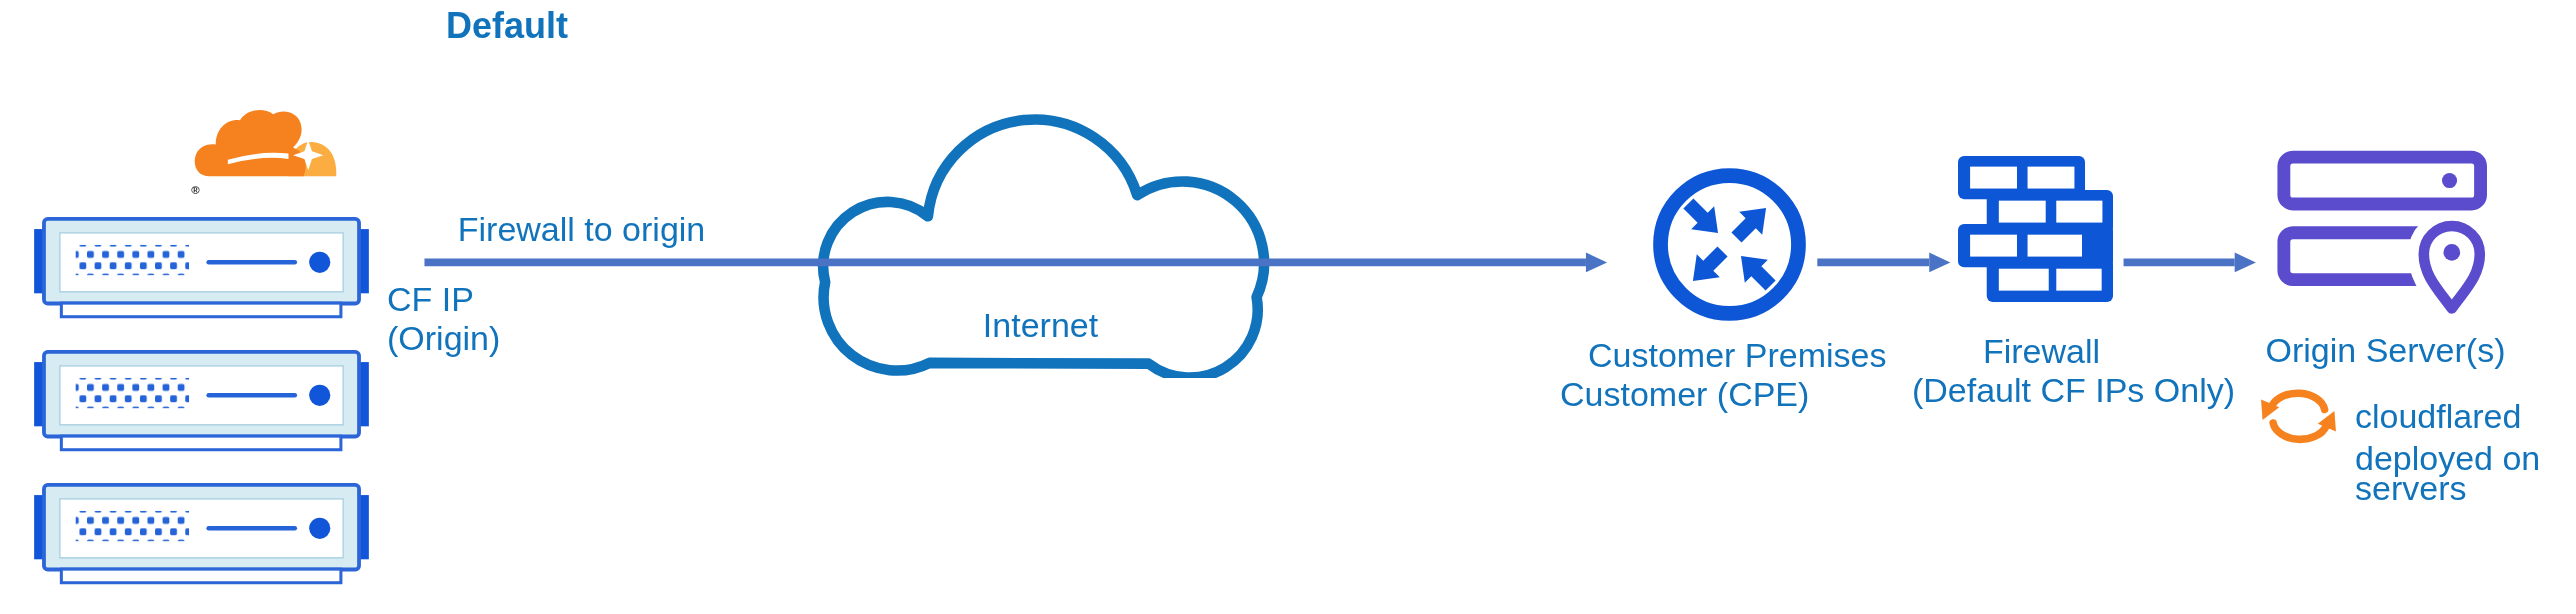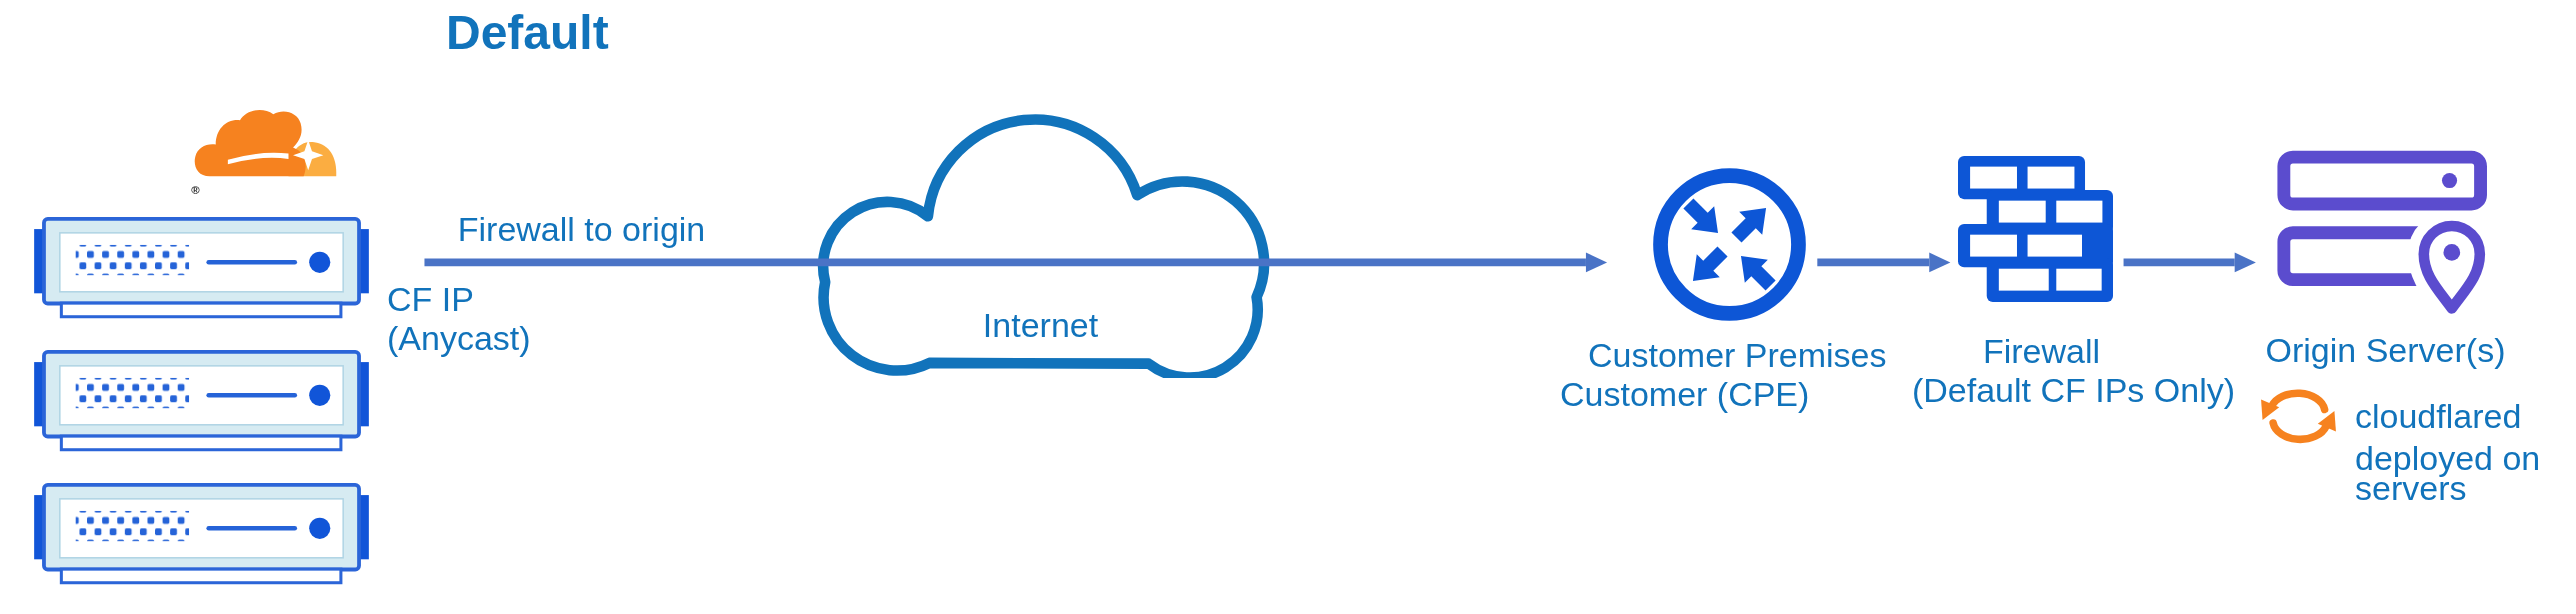--- a/index.html
+++ b/index.html
@@ -1,20 +1,20 @@
 <!DOCTYPE html>
 <html style="--label_blue: #1173BB; --arrow_blue: #4A73C6; --icon_blue: #0D56D6; --cloud_outline: #1173BB; --server_border: #2B65D8; --server_fill: #D6EBF2; --tab_blue: #1155D8; --purple: #5B4CCE; --orange: #F6821F; --orange_light: #FBAD41; --wordmark_black: #1E1E1E;font-size:12px"><head>
 <meta charset="utf-8">
 <style>
   html,body{margin:0;padding:0;background:#fff;}
   #canvas{position:relative;width:2576px;height:614px;background:#fff;overflow:hidden;
           font-family:"Liberation Sans", sans-serif;}
   .abs{position:absolute;}
   
-  .title{position:absolute;left:446px;top:4.5px;font-size:48px;font-weight:700;color:var(--label_blue);}
+  .title{position:absolute;left:446px;top:4.5px;font-size:36px;font-weight:700;color:var(--label_blue);}
   .lbl{position:absolute;color:var(--label_blue);font-size:34px;line-height:39px;white-space:nowrap;}
   .lbl.center{text-align:center;}
   .wordmark{position:absolute;left:44px;top:182px;width:303px;display:flex;justify-content:center;align-items:flex-start;
             font-size:33px;font-weight:700;letter-spacing:3px;color:var(--wordmark_black);white-space:nowrap;}
   .wordmark sup{font-size:11.4px;letter-spacing:0;margin-top:1.5px;}
   
   .cf-server{position:absolute;left:34px;width:335px;height:102px;}
   .cf-server svg{display:block;width:100%;height:100%;}
   .tab{fill:var(--tab_blue);}
   .srv-body{fill:var(--server_fill);stroke:var(--server_border);stroke-width:5px;}
@@ -136,21 +136,21 @@
     </g>
     <g>
       <line class="flow-line" x1="2807" y1="347" x2="2954" y2="347"></line>
       <polygon class="flow-head" points="2954,334 2982,347 2954,360"></polygon>
     </g>
   </svg>
 
   <div class="lbl center" style="left:430px;top:210px;width:303px;">Firewall to origin</div>
   <div>
     <div class="lbl" style="left:387px;top:280px;">CF IP</div>
-    <div class="lbl" style="left:387px;top:319px;">(Anycast)</div>
+    <div class="lbl" style="left:387px;top:319px;">(Origin)</div>
   </div>
 
   <div class="lbl center" style="left:889px;top:306px;width:303px;">Internet</div>
 
   <svg class="abs" style="left:1652px;top:167px;" width="155" height="155" viewBox="0 0 100 100">
     <circle class="cpe-ring" cx="50" cy="50" r="44.5"></circle>
     <g class="cpe-arrow">
       <path transform="translate(23.5,23.5) rotate(45)" d="M0,-4.6 L13,-4.6 L13,-10.5 L27,0 L13,10.5 L13,4.6 L0,4.6 Z"></path>
       <path transform="translate(54.5,45.5) rotate(-45)" d="M0,-4.6 L13,-4.6 L13,-10.5 L27,0 L13,10.5 L13,4.6 L0,4.6 Z"></path>
       <path transform="translate(45.5,54.5) rotate(135)" d="M0,-4.6 L13,-4.6 L13,-10.5 L27,0 L13,10.5 L13,4.6 L0,4.6 Z"></path>

